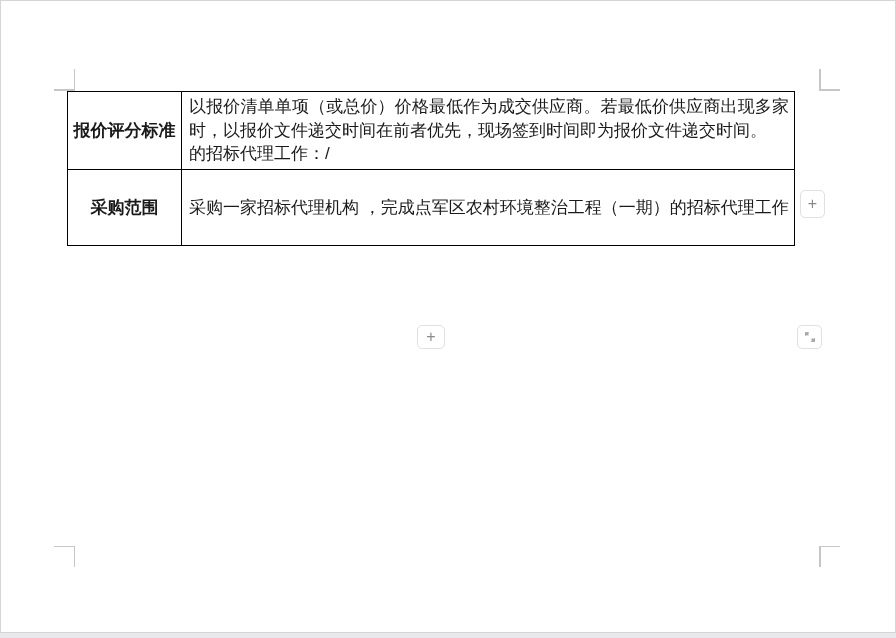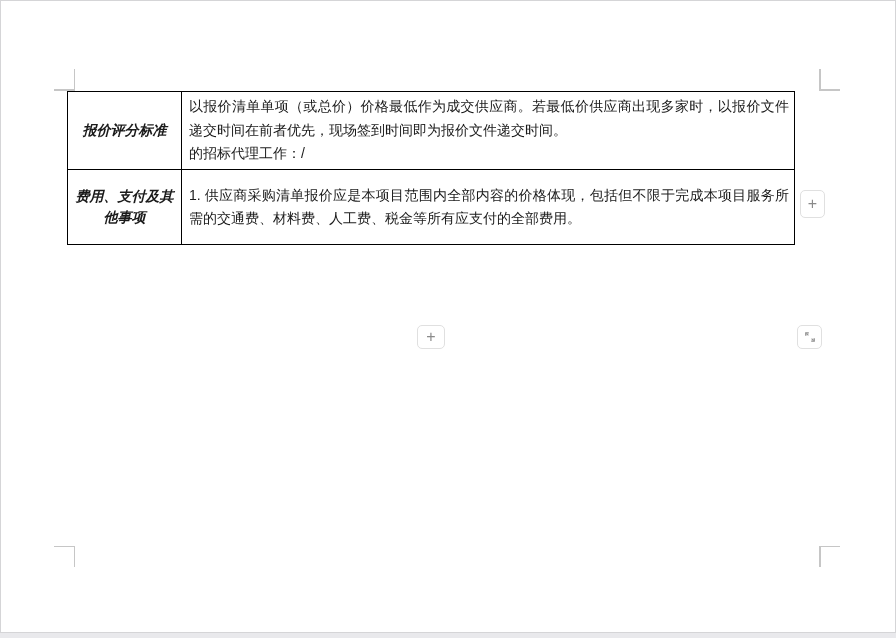--- a/index.html
+++ b/index.html
@@ -34,31 +34,30 @@
     border-collapse: collapse;
     table-layout: fixed;
     width: 727px;
     color: #1a1a1a;
   }
   table.doc-table col.c1 { width: 114px; }
   table.doc-table col.c2 { width: 613px; }
   table.doc-table th, table.doc-table td {
     border: 1.5px solid #000000;
     vertical-align: middle;
-    font-size: 14px;
+    font-size: 17px;
   }
   table.doc-table tr.r0 { height: 78px; }
   table.doc-table tr.r1 { height: 76px; }
   table.doc-table tr.r2 { height: 75px; }
   table.doc-table th {
     font-weight: bold;
     text-align: center;
     line-height: 21px;
     padding: 0 2px;
-    font-style: italic;
   }
   table.doc-table td {
     padding: 1px 5px 1px 7px;
   }
   table.doc-table td p {
     text-align: justify;
     line-height: 23.5px;
   }
 
   
@@ -105,26 +104,26 @@
       <tbody>
         <tr class="r0">
           <th>
             <span>报价评分标准</span>
           </th>
           <td>
             <p>以报价清单单项（或总价）价格最低作为成交供应商。若最低价供应商出现多家时，以报价文件递交时间在前者优先，现场签到时间即为报价文件递交时间。</p>
             <p>的招标代理工作：/</p>
           </td>
         </tr>
-        <tr class="r2">
+        <tr class="r1">
           <th>
-            <span>费用、支付及其他事项</span>
+            <span>采购范围</span>
           </th>
           <td>
-            <p>1. 供应商采购清单报价应是本项目范围内全部内容的价格体现，包括但不限于完成本项目服务所需的交通费、材料费、人工费、税金等所有应支付的全部费用。</p>
+            <p>采购一家招标代理机构 ，完成点军区农村环境整治工程（一期）的招标代理工作</p>
           </td>
         </tr>
       </tbody>
     </table>
 
     <button class="ctrl-btn add-col">
       <span>+</span>
     </button>
     <button class="ctrl-btn add-row">
       <span>+</span>

